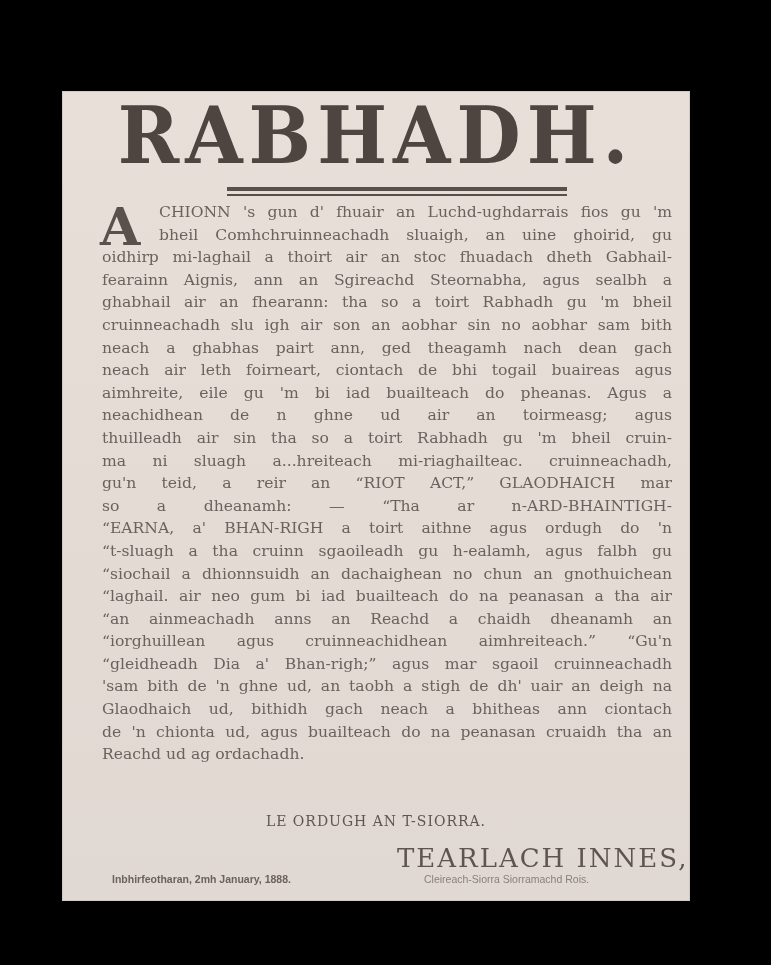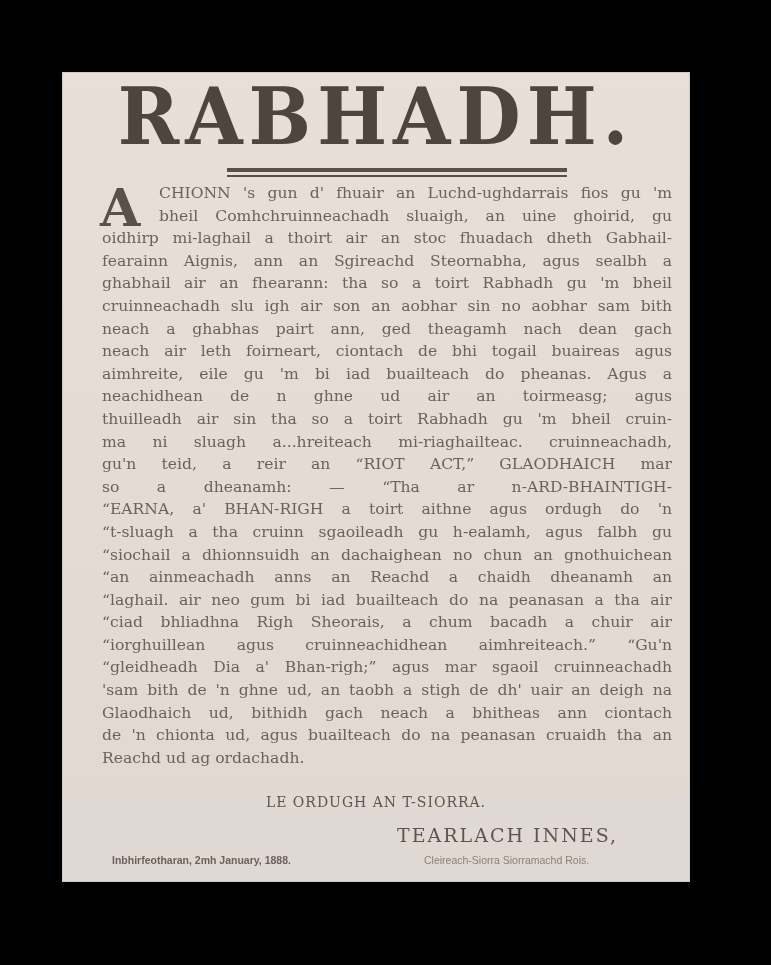--- a/index.html
+++ b/index.html
@@ -4,21 +4,21 @@
   <style>
     html, body { margin: 0; padding: 0; }
     body {
       width: 771px; height: 965px;
       background: #000000;
       position: relative;
       overflow: hidden;
     }
     .paper {
       position: absolute;
-      left: 62px; top: 72px;
+      left: 62px; top: 91px;
       width: 628px; height: 810px;
       background: #e6ddd6;
       background-image: linear-gradient(180deg, #e8dfd8 0%, #e4dbd4 50%, #e0d8d2 100%);
       box-shadow: inset 0 0 0 1px #d2c9c2;
     }
     .title {
       position: absolute;
       left: 0; right: 0; top: 8px;
       text-align: center;
       font-family: "DejaVu Serif", serif;
@@ -69,21 +69,21 @@
       text-align: center;
       font-family: "DejaVu Serif", serif;
       font-size: 14px;
       letter-spacing: 1px;
       color: #5e5550;
     }
     .signature {
       position: absolute;
       left: 335px; top: 752px;
       font-family: "DejaVu Serif", serif;
-      font-size: 19px;
+      font-size: 26px;
       letter-spacing: 2px;
       color: #5e5550;
     }
     .place-date {
       position: absolute;
       left: 50px; top: 782px;
       font-family: "Liberation Sans", sans-serif;
       font-weight: bold;
       font-size: 10.5px;
       color: #6c625d;
@@ -117,23 +117,22 @@
     <div class="line">neach air leth foirneart, ciontach de bhi togail buaireas agus</div>
     <div class="line">aimhreite, eile gu 'm bi iad buailteach do pheanas. Agus a</div>
     <div class="line">neachidhean de n ghne ud air an toirmeasg; agus</div>
     <div class="line">thuilleadh air sin tha so a toirt Rabhadh gu 'm bheil cruin-</div>
     <div class="line">ma ni sluagh a...hreiteach mi-riaghailteac. cruinneachadh,</div>
     <div class="line">gu'n teid, a reir an “RIOT ACT,” GLAODHAICH mar</div>
     <div class="line">so a dheanamh: — “Tha ar n-ARD-BHAINTIGH-</div>
     <div class="line">“EARNA, a' BHAN-RIGH a toirt aithne agus ordugh do 'n</div>
     <div class="line">“t-sluagh a tha cruinn sgaoileadh gu h-ealamh, agus falbh gu</div>
     <div class="line">“siochail a dhionnsuidh an dachaighean no chun an gnothuichean</div>
+    <div class="line">“laghail. air neo gum bi iad buailteach do na peanasan a tha air</div>
     <div class="line">“an ainmeachadh anns an Reachd a chaidh dheanamh an</div>
-    <div class="line">“laghail. air neo gum bi iad buailteach do na peanasan a tha air</div>
-    <div class="line">“ciad bhliadhna Righ Sheorais, a chum bacadh a chuir air</div>
     <div class="line">“iorghuillean agus cruinneachidhean aimhreiteach.” “Gu'n</div>
     <div class="line">“gleidheadh Dia a' Bhan-righ;” agus mar sgaoil cruinneachadh</div>
     <div class="line">'sam bith de 'n ghne ud, an taobh a stigh de dh' uair an deigh na</div>
     <div class="line">Glaodhaich ud, bithidh gach neach a bhitheas ann ciontach</div>
     <div class="line">de 'n chionta ud, agus buailteach do na peanasan cruaidh tha an</div>
     <div class="line last">Reachd ud ag ordachadh.</div>
   </div>
 
   <div class="signoff">LE ORDUGH AN T-SIORRA.</div>
   <div class="signature">TEARLACH INNES,</div>

